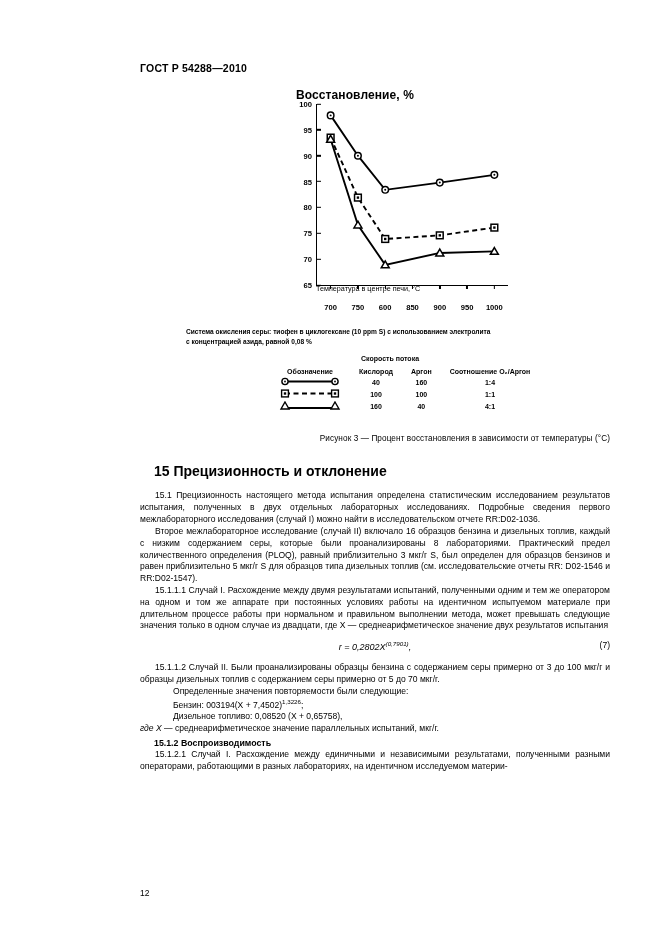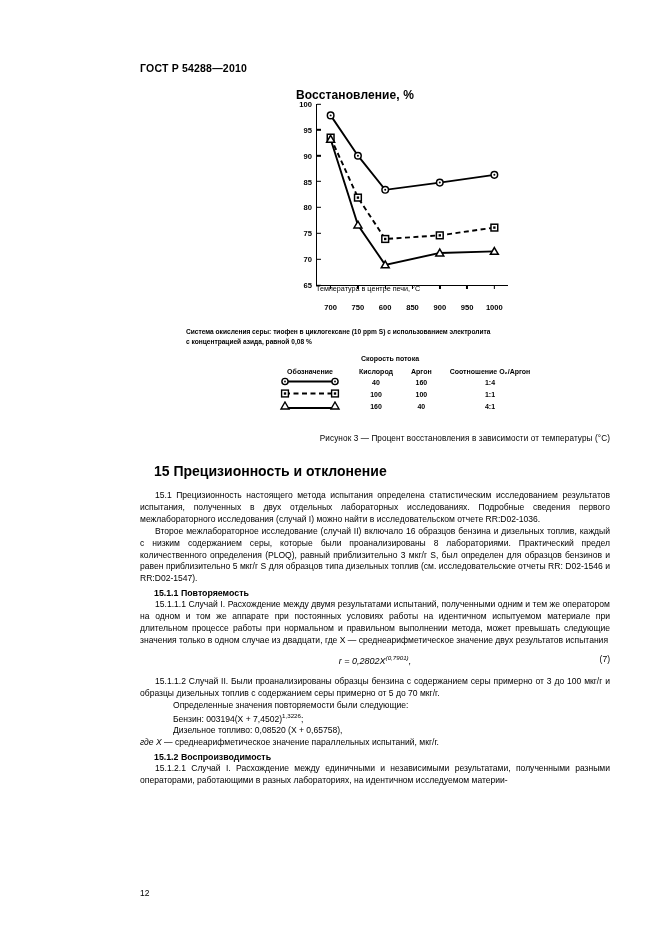--- a/index.html
+++ b/index.html
@@ -344,21 +344,20 @@
     <div class="fig-caption">Рисунок 3 — Процент восстановления в зависимости от температуры (°С)</div>
   </div>
 
   <div class="body">
 
     <div class="h2">15  Прецизионность и отклонение</div>
 
     <p>15.1  Прецизионность настоящего метода испытания определена статистическим исследованием результатов испытания, полученных в двух отдельных лабораторных исследованиях. Подробные сведения первого межлабораторного исследования (случай I) можно найти в исследовательском отчете RR:D02-1036.</p>
     <p>Второе межлабораторное исследование (случай II) включало 16 образцов бензина и дизельных топлив, каждый с низким содержанием серы, которые были проанализированы 8 лабораториями. Практический предел количественного определения (PLOQ), равный приблизительно 3 мкг/г S, был определен для образцов бензинов и равен приблизительно 5 мкг/г S для образцов типа дизельных топлив (см. исследовательские отчеты RR: D02-1546 и RR:D02-1547).</p>
 
-    <div class="h3">15.1.1  Повторяемость</div>
 
     <p>15.1.1.1  Случай I. Расхождение между двумя результатами испытаний, полученными одним и тем же оператором на одном и том же аппарате при постоянных условиях работы на идентичном испытуемом материале при длительном процессе работы при нормальном и правильном выполнении метода, может превышать следующие значения только в одном случае из двадцати, где X — среднеарифметическое значение двух результатов испытания</p>
 
     <div class="formula-row">
       <span class="formula"><span>r = 0,2802X</span><sup>(0,7901)</sup><span>,</span></span>
       <span class="eqno">(7)</span>
     </div>
 
     <p>15.1.1.2  Случай II.  Были проанализированы образцы бензина с содержанием серы примерно от 3 до 100 мкг/г и образцы дизельных топлив с содержанием серы примерно от 5 до 70 мкг/г.</p>
     <p class="ind2">Определенные значения повторяемости были следующие:</p>

